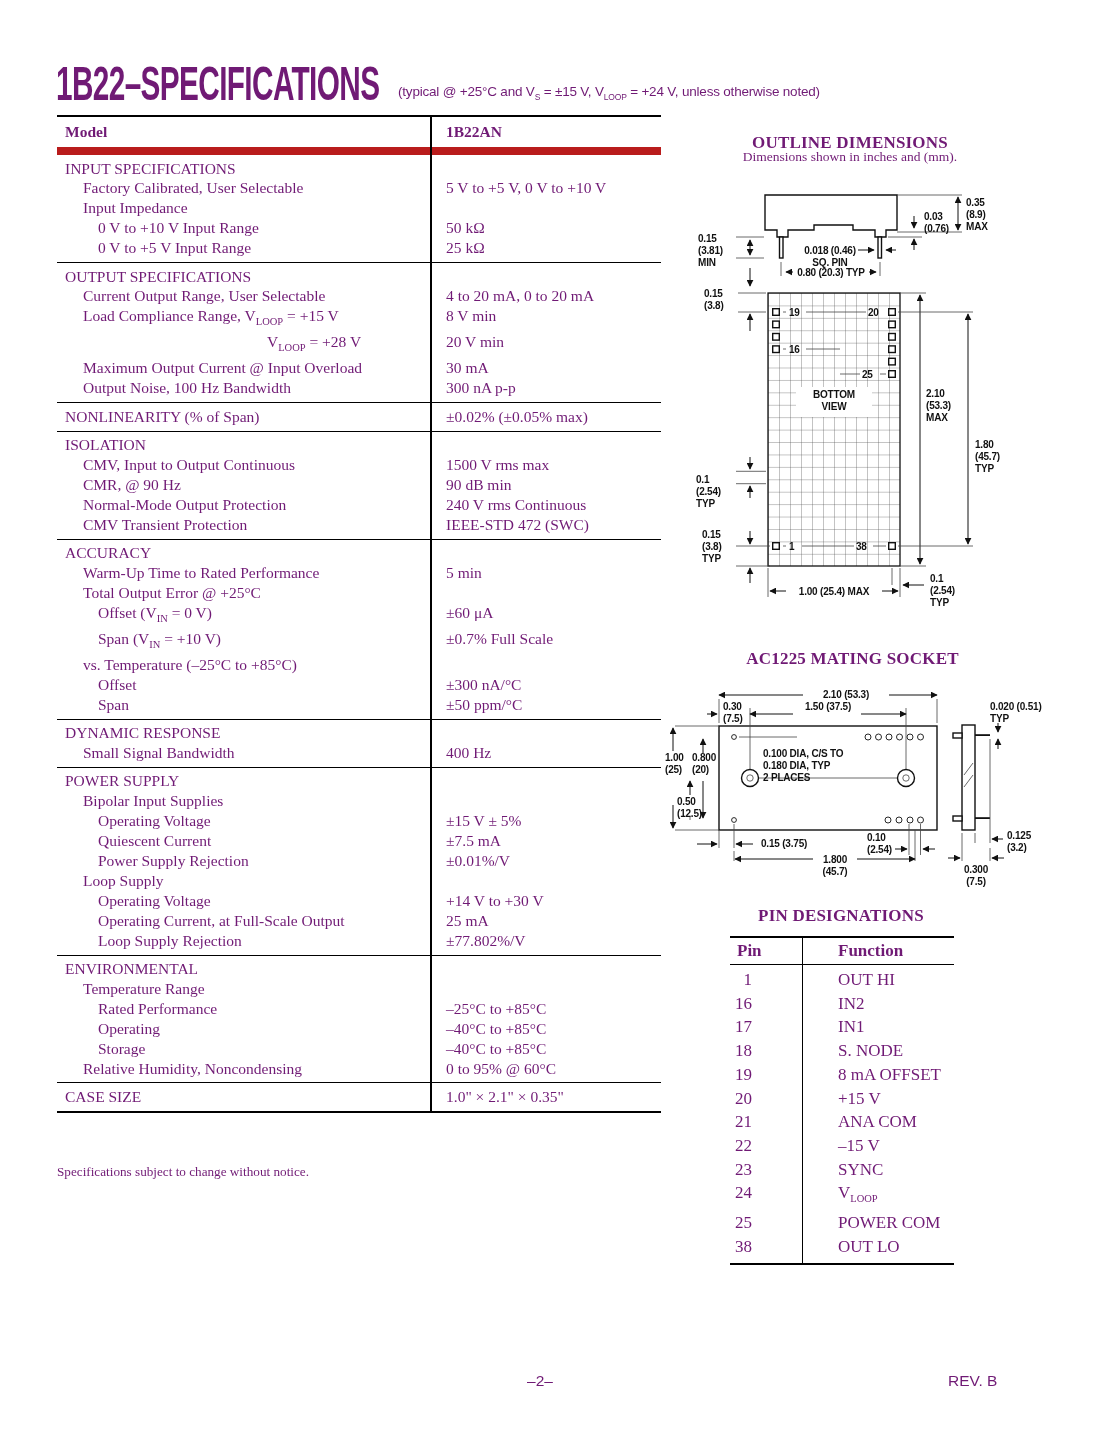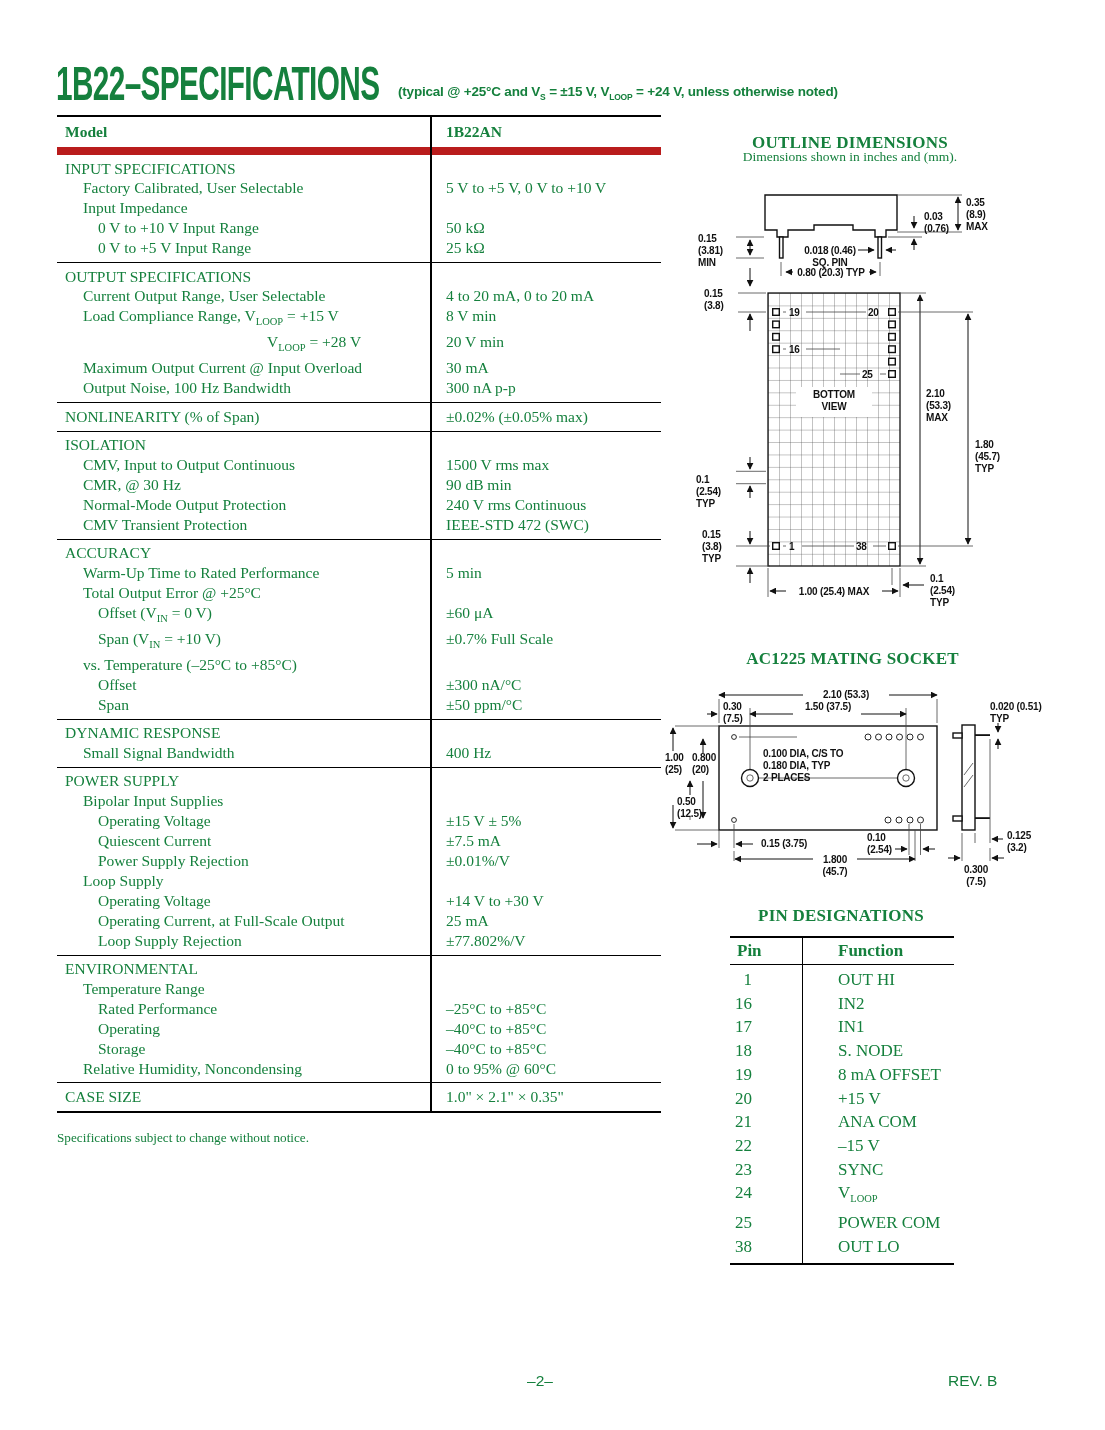--- a/index.html
+++ b/index.html
@@ -1,39 +1,39 @@
 <!DOCTYPE html>
 <html><head>
 <meta charset="utf-8">
 <style>
   html,body{margin:0;padding:0;background:#e8e8e8}
-  #page{position:relative;width:1105px;height:1430px;background:#fff;color:#15803d;
+  #page{position:relative;width:1105px;height:1430px;background:#fff;color:#701a75;
         font-family:"Liberation Serif",serif;overflow:hidden}
   
   .doc-title{position:absolute;left:56px;top:56px;font-family:"Liberation Sans",sans-serif;
       font-weight:700;font-size:48px;letter-spacing:-1px;transform:scaleX(.62);
       transform-origin:left top;white-space:nowrap}
   .doc-subtitle{position:absolute;left:398px;top:84px;font-family:"Liberation Sans",sans-serif;
-      font-weight:700;font-size:13.5px;white-space:nowrap;letter-spacing:-.2px}
+      font-weight:400;font-size:13.5px;white-space:nowrap;letter-spacing:-.2px}
   .doc-subtitle sub{font-size:8.5px}
   
   .spec{position:absolute;left:57px;top:115px;width:604px;font-size:15.5px;
         border-top:2.2px solid #000;border-bottom:2.2px solid #000}
   .spec .vline{position:absolute;left:373px;top:0;bottom:0;width:1.6px;background:#000}
   .spec-header{display:flex;height:30px;align-items:center;border-bottom:8px solid #b91c1c;font-weight:700}
   .spec-header .hl{width:373px;box-sizing:border-box;padding-left:8px}
   .spec-header .hv{padding-left:16px}
   .sec{padding:3.5px 0 4px;border-bottom:1.6px solid #000}
   .sec:last-child{border-bottom:none}
   .row{display:flex}
   .cl{width:373px;box-sizing:border-box;line-height:19.9px;white-space:nowrap}
   .cv{flex:1;padding-left:16px;line-height:19.9px;white-space:nowrap}
   .ind0{padding-left:8px}.ind1{padding-left:26px}.ind2{padding-left:41px}.ind3{padding-left:210px}
   .spec sub,.pfun sub{font-size:10.5px}
-  .footnote{position:absolute;left:57px;top:1130px;font-size:13.2px}
+  .footnote{position:absolute;left:57px;top:1164px;font-size:13.2px}
   
   .rc-head{position:absolute;text-align:center;font-weight:700;font-size:17px;letter-spacing:.2px}
   .rc-sub{position:absolute;text-align:center;font-size:13.5px}
   svg text.d{font-family:"Liberation Sans",sans-serif;font-weight:700;font-size:10px;
       fill:#111;letter-spacing:-.2px}
   svg .dl{stroke:#111;stroke-width:1;fill:none}
   svg .thin{stroke:#444;stroke-width:.8;fill:none}
   svg .shape{stroke:#111;stroke-width:1.4;fill:#fff}
   
   .pt{position:absolute;left:730px;top:936px;width:224px;border-top:2px solid #000;
@@ -123,21 +123,21 @@
         <div class="sec">
           <div class="row">
             <div class="cl ind0">ISOLATION</div>
             <div class="cv"></div>
           </div>
           <div class="row">
             <div class="cl ind1">CMV, Input to Output Continuous</div>
             <div class="cv">1500 V rms max</div>
           </div>
           <div class="row">
-            <div class="cl ind1">CMR, @ 30 Hz</div>
+            <div class="cl ind1">CMR, @ 90 Hz</div>
             <div class="cv">90 dB min</div>
           </div>
           <div class="row">
             <div class="cl ind1">Normal-Mode Output Protection</div>
             <div class="cv">240 V rms Continuous</div>
           </div>
           <div class="row">
             <div class="cl ind1">CMV Transient Protection</div>
             <div class="cv">IEEE-STD 472 (SWC)</div>
           </div>

